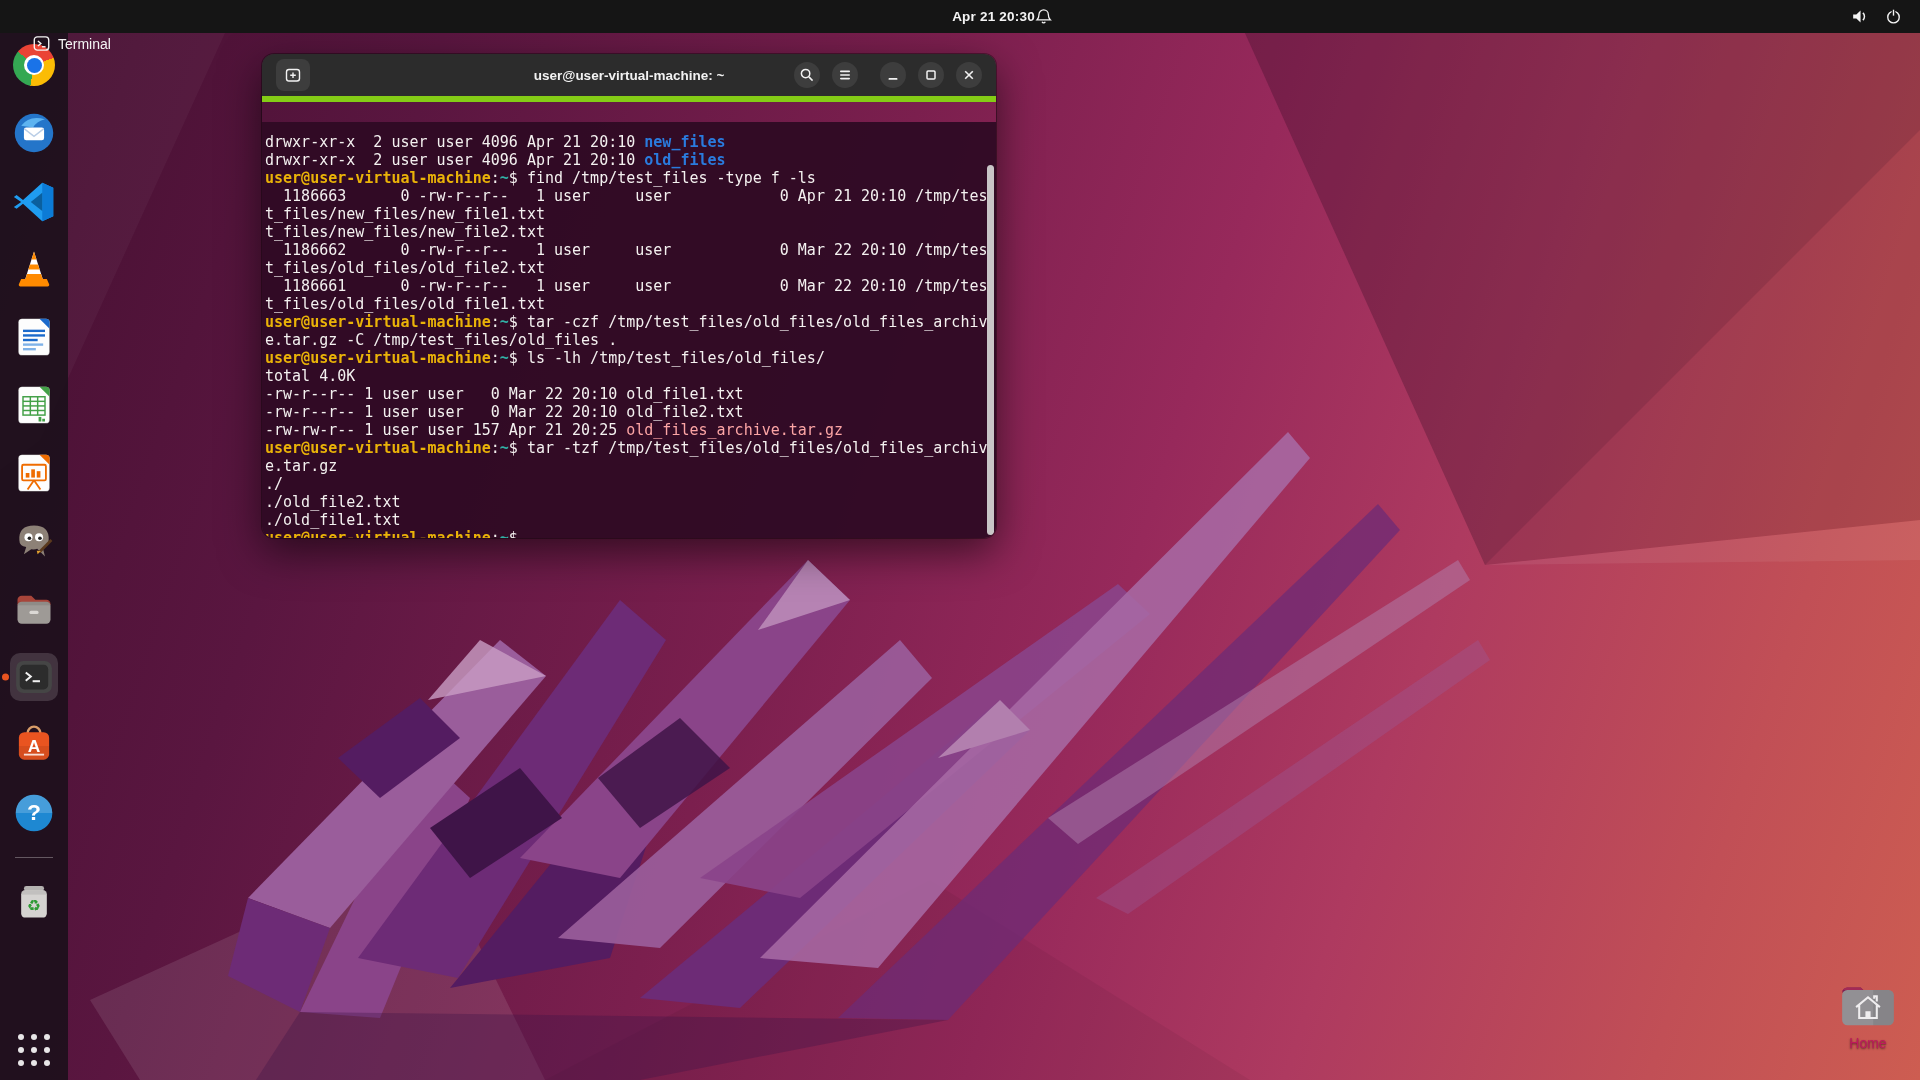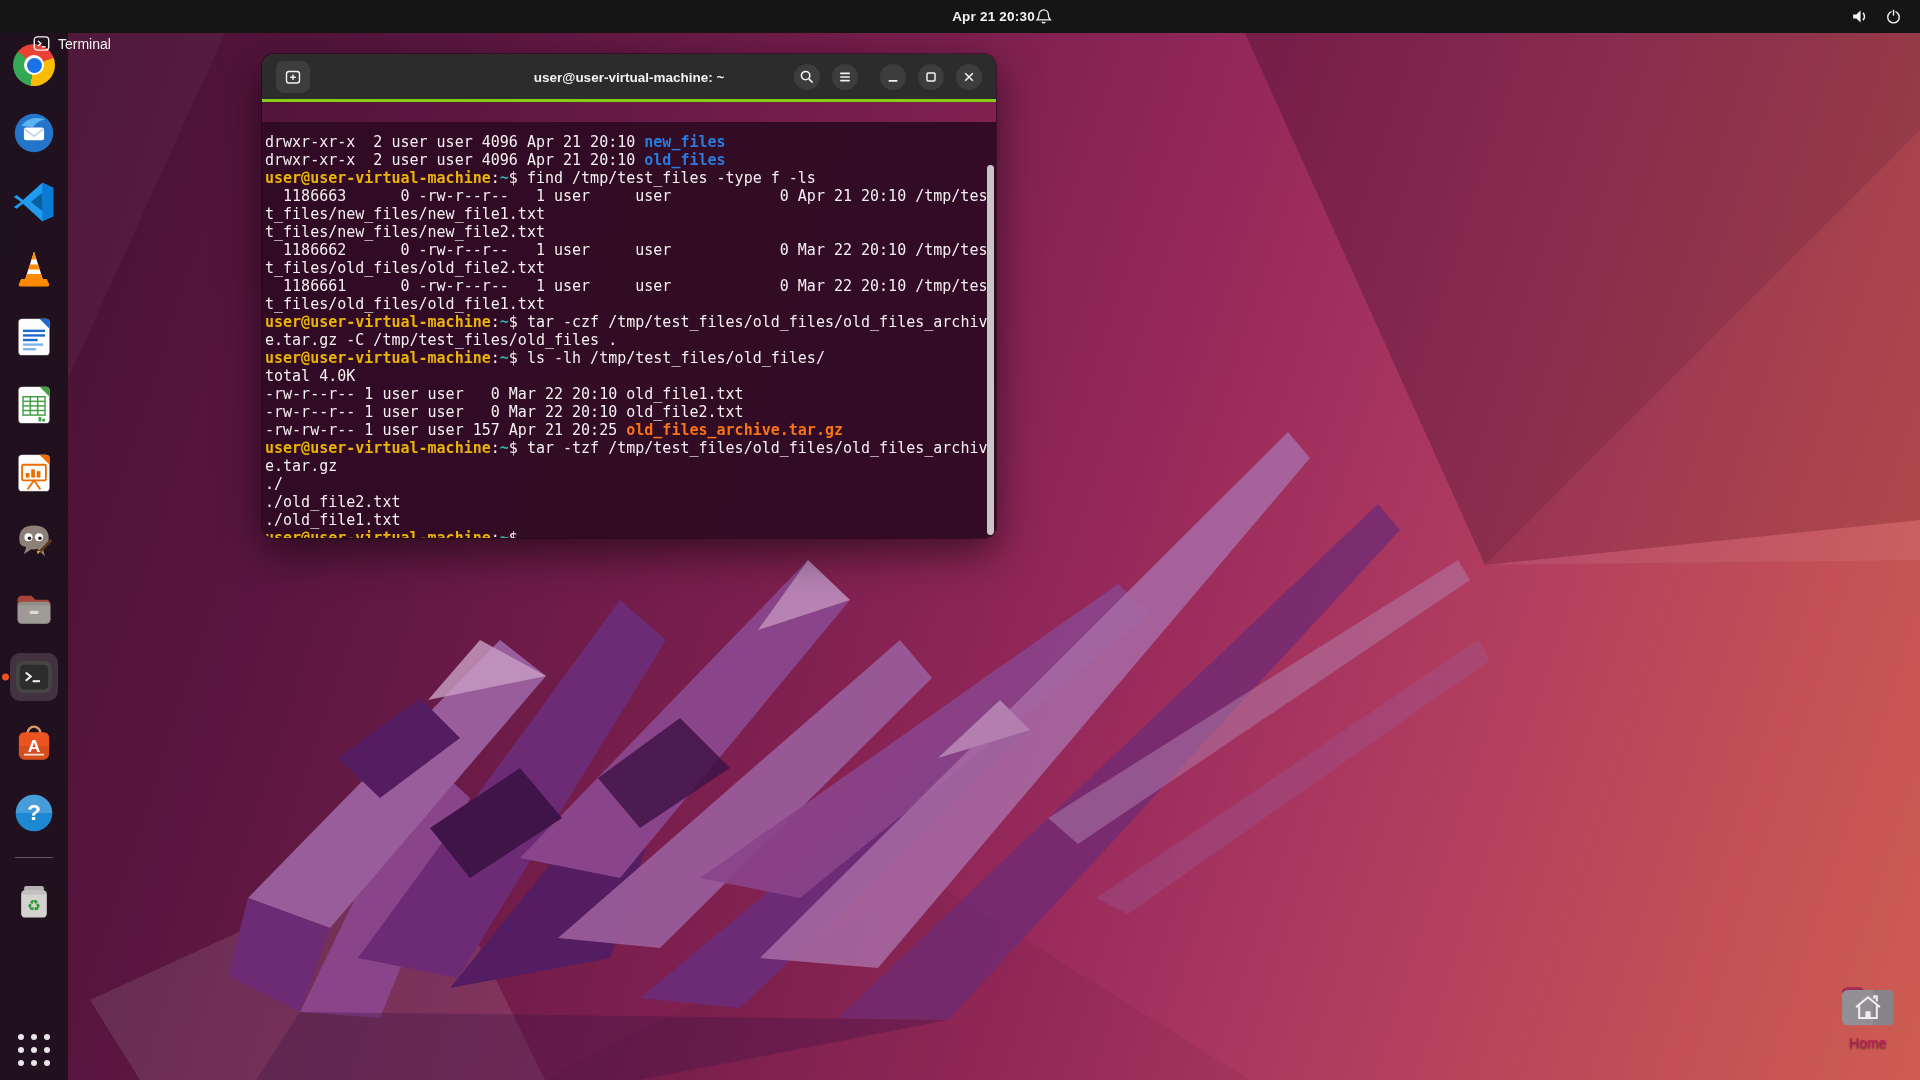--- a/index.html
+++ b/index.html
@@ -33,37 +33,37 @@
 
   .ic-chrome { width:42px; height:42px; border-radius:50%;
       background:conic-gradient(from -50deg,#ea4335 0 120deg,#fbbc05 120deg 240deg,#34a853 240deg 360deg);
       display:flex; align-items:center; justify-content:center; }
   .ic-chrome .w { width:20px; height:20px; border-radius:50%; background:#fff; display:flex; align-items:center; justify-content:center; }
   .ic-chrome .b { width:15px; height:15px; border-radius:50%; background:#1a73e8; }
 
   
   .window { position:absolute; left:262px; top:54px; width:734px; height:484px; border-radius:12px; overflow:hidden;
             box-shadow:0 14px 42px rgba(0,0,0,0.55), 0 0 0 1px rgba(0,0,0,0.35); z-index:30; }
-  .titlebar { height:48px; background:#2c2c2c; border-bottom:3px solid #84cc16; position:relative;
+  .titlebar { height:48px; background:#2c2c2c; border-bottom:6px solid #84cc16; position:relative;
               display:flex; align-items:center; padding:0 14px; }
   .tb-newtab { width:34px; height:32px; border-radius:8px; background:#3d3d3d; display:flex; align-items:center; justify-content:center; }
   .win-title { position:absolute; left:50%; top:50%; transform:translate(-50%,-50%); color:#f2f2f2;
                font-size:13.5px; font-weight:bold; white-space:nowrap; }
   .win-controls { margin-left:auto; display:flex; align-items:center; }
   .cbtn { width:26px; height:26px; border-radius:50%; background:#3d3d3d; display:flex; align-items:center; justify-content:center; }
   .cbtn + .cbtn { margin-left:12px; }
   .grp-gap { margin-left:22px !important; }
 
   .term { position:absolute; left:0; top:49px; right:0; bottom:0; background:rgba(48,10,36,0.965);
           padding:11px 12px 0 3px; font-family:"DejaVu Sans Mono", monospace; font-size:15px; line-height:18px; color:#f4f1f0;margin-top:19px; }
   .t-line { height:18px; white-space:pre; }
   .seg-g { color:#eab308; font-weight:bold; }
   .seg-t { color:#31b0a5; font-weight:bold; }
   .seg-b { color:#2a7bde; font-weight:bold; }
-  .seg-r { color:#f97316; font-weight:bold; }
+  .seg-r { color:#fca5a5; font-weight:normal; }
   .scroll-thumb { position:absolute; right:2px; top:111px; width:7px; height:370px; background:#c9c5c7; border-radius:4px; }
 
   
   .home { position:absolute; left:1836px; top:980px; width:64px; text-align:center; z-index:10; }
   .home-label { margin-top:3px; color:#be185d; font-size:14px; text-shadow:0 1px 2px rgba(0,0,0,0.6); }
 </style>
 </head>
 <body>
 
 <svg class="wallpaper" viewBox="0 0 1920 1080" preserveAspectRatio="none">

